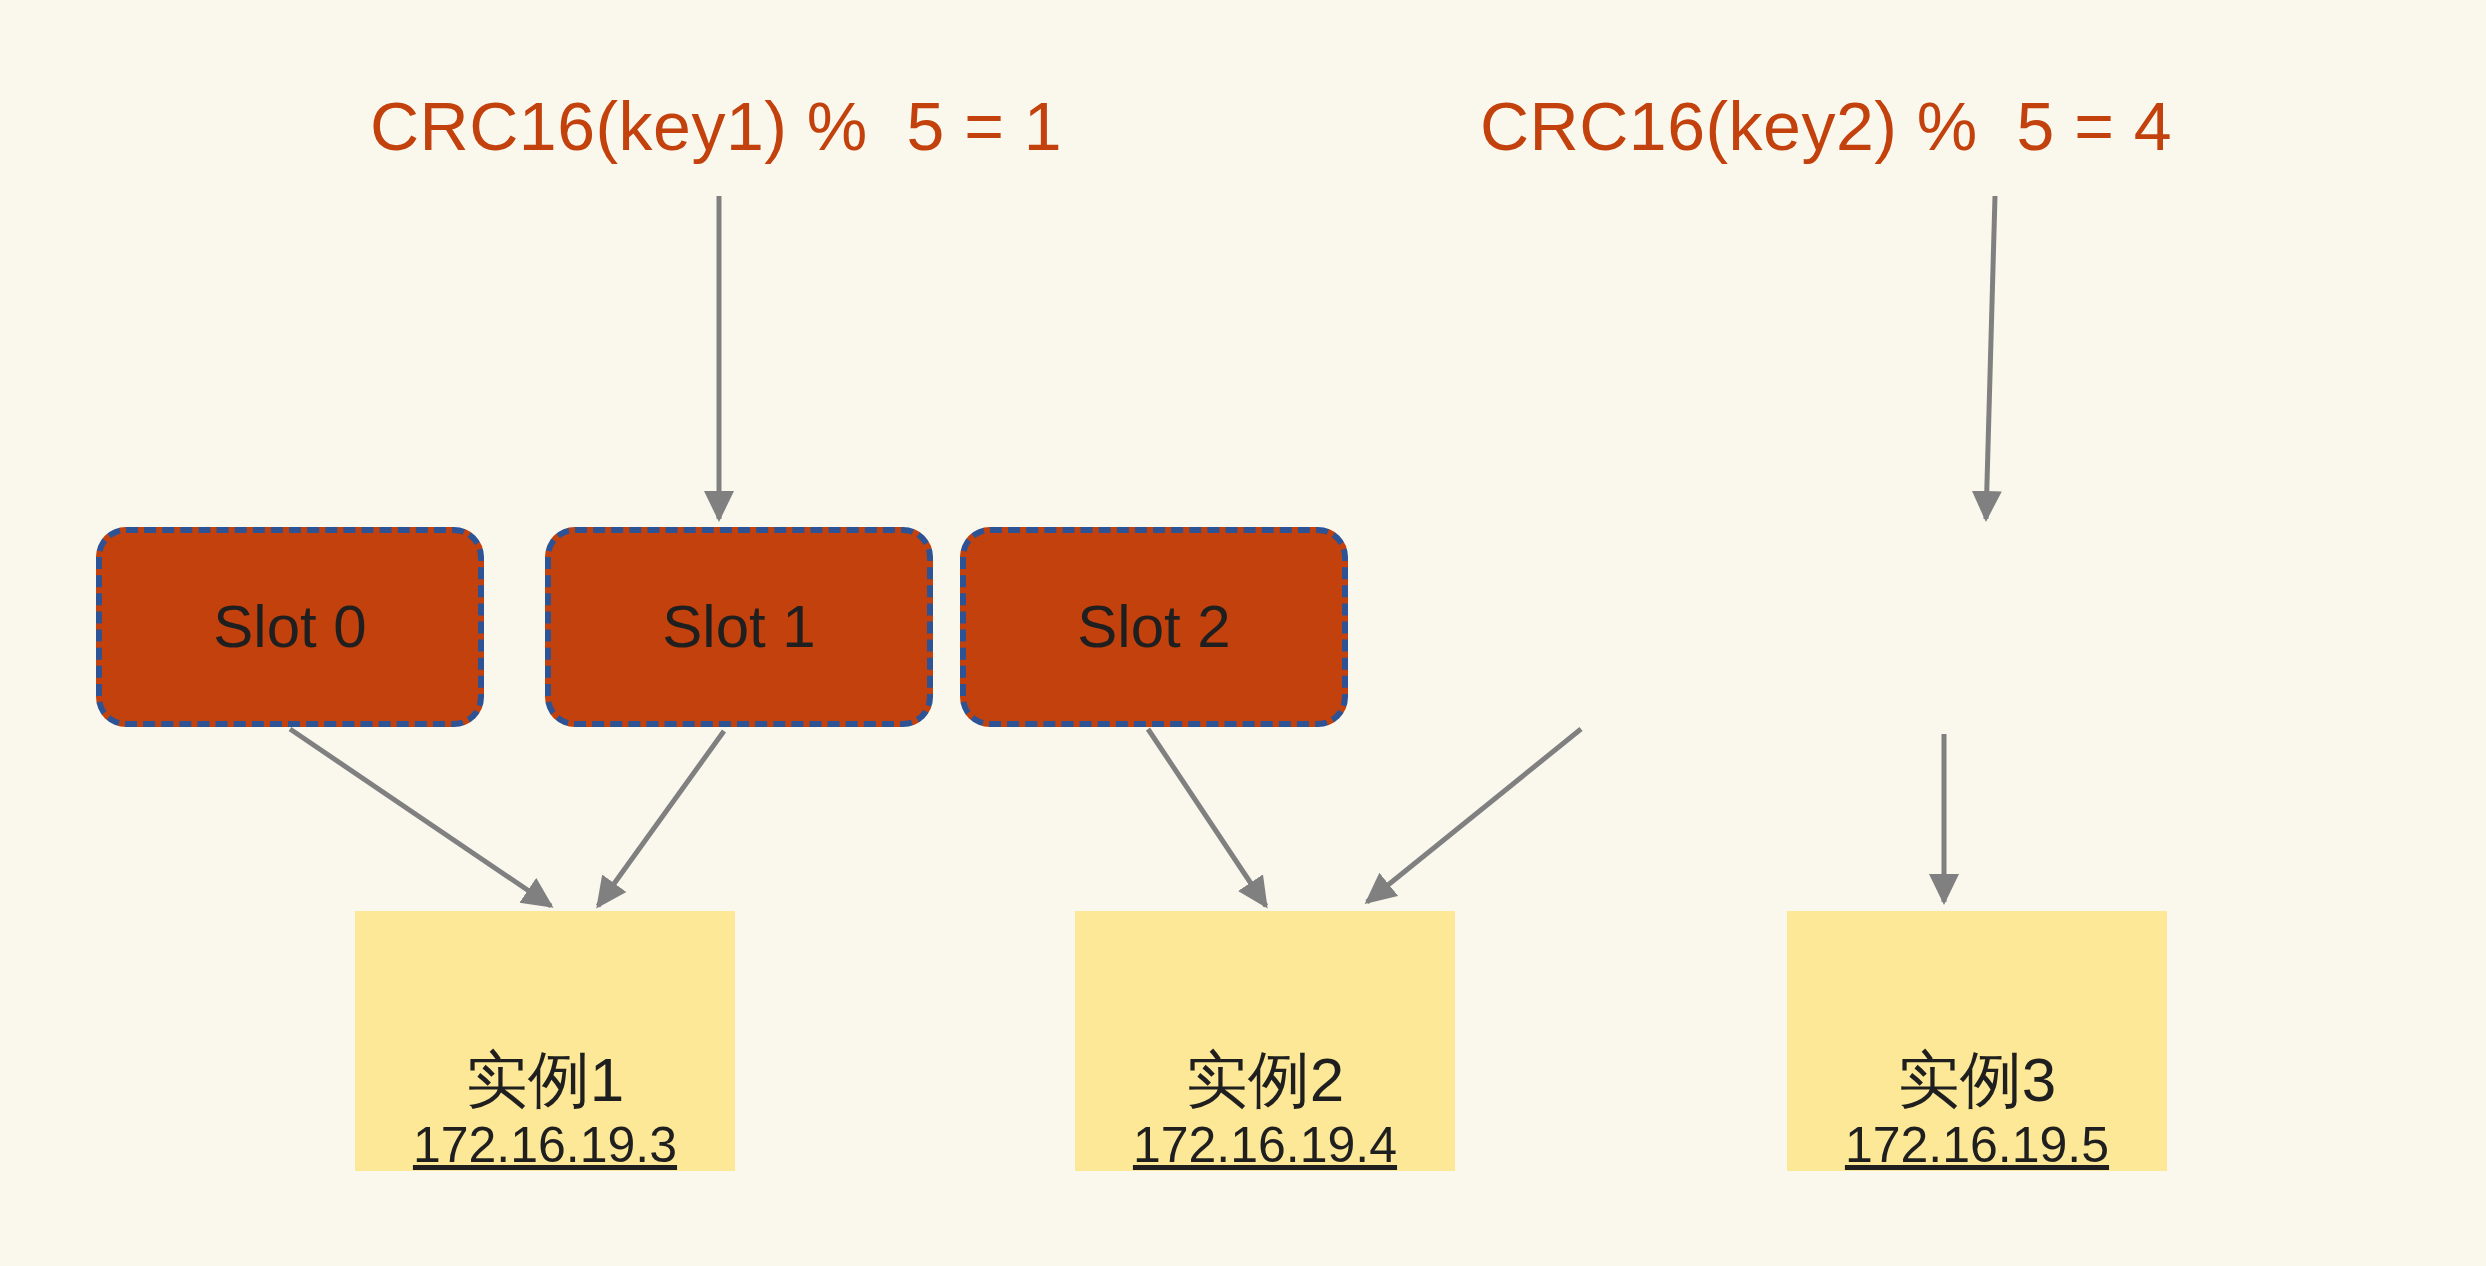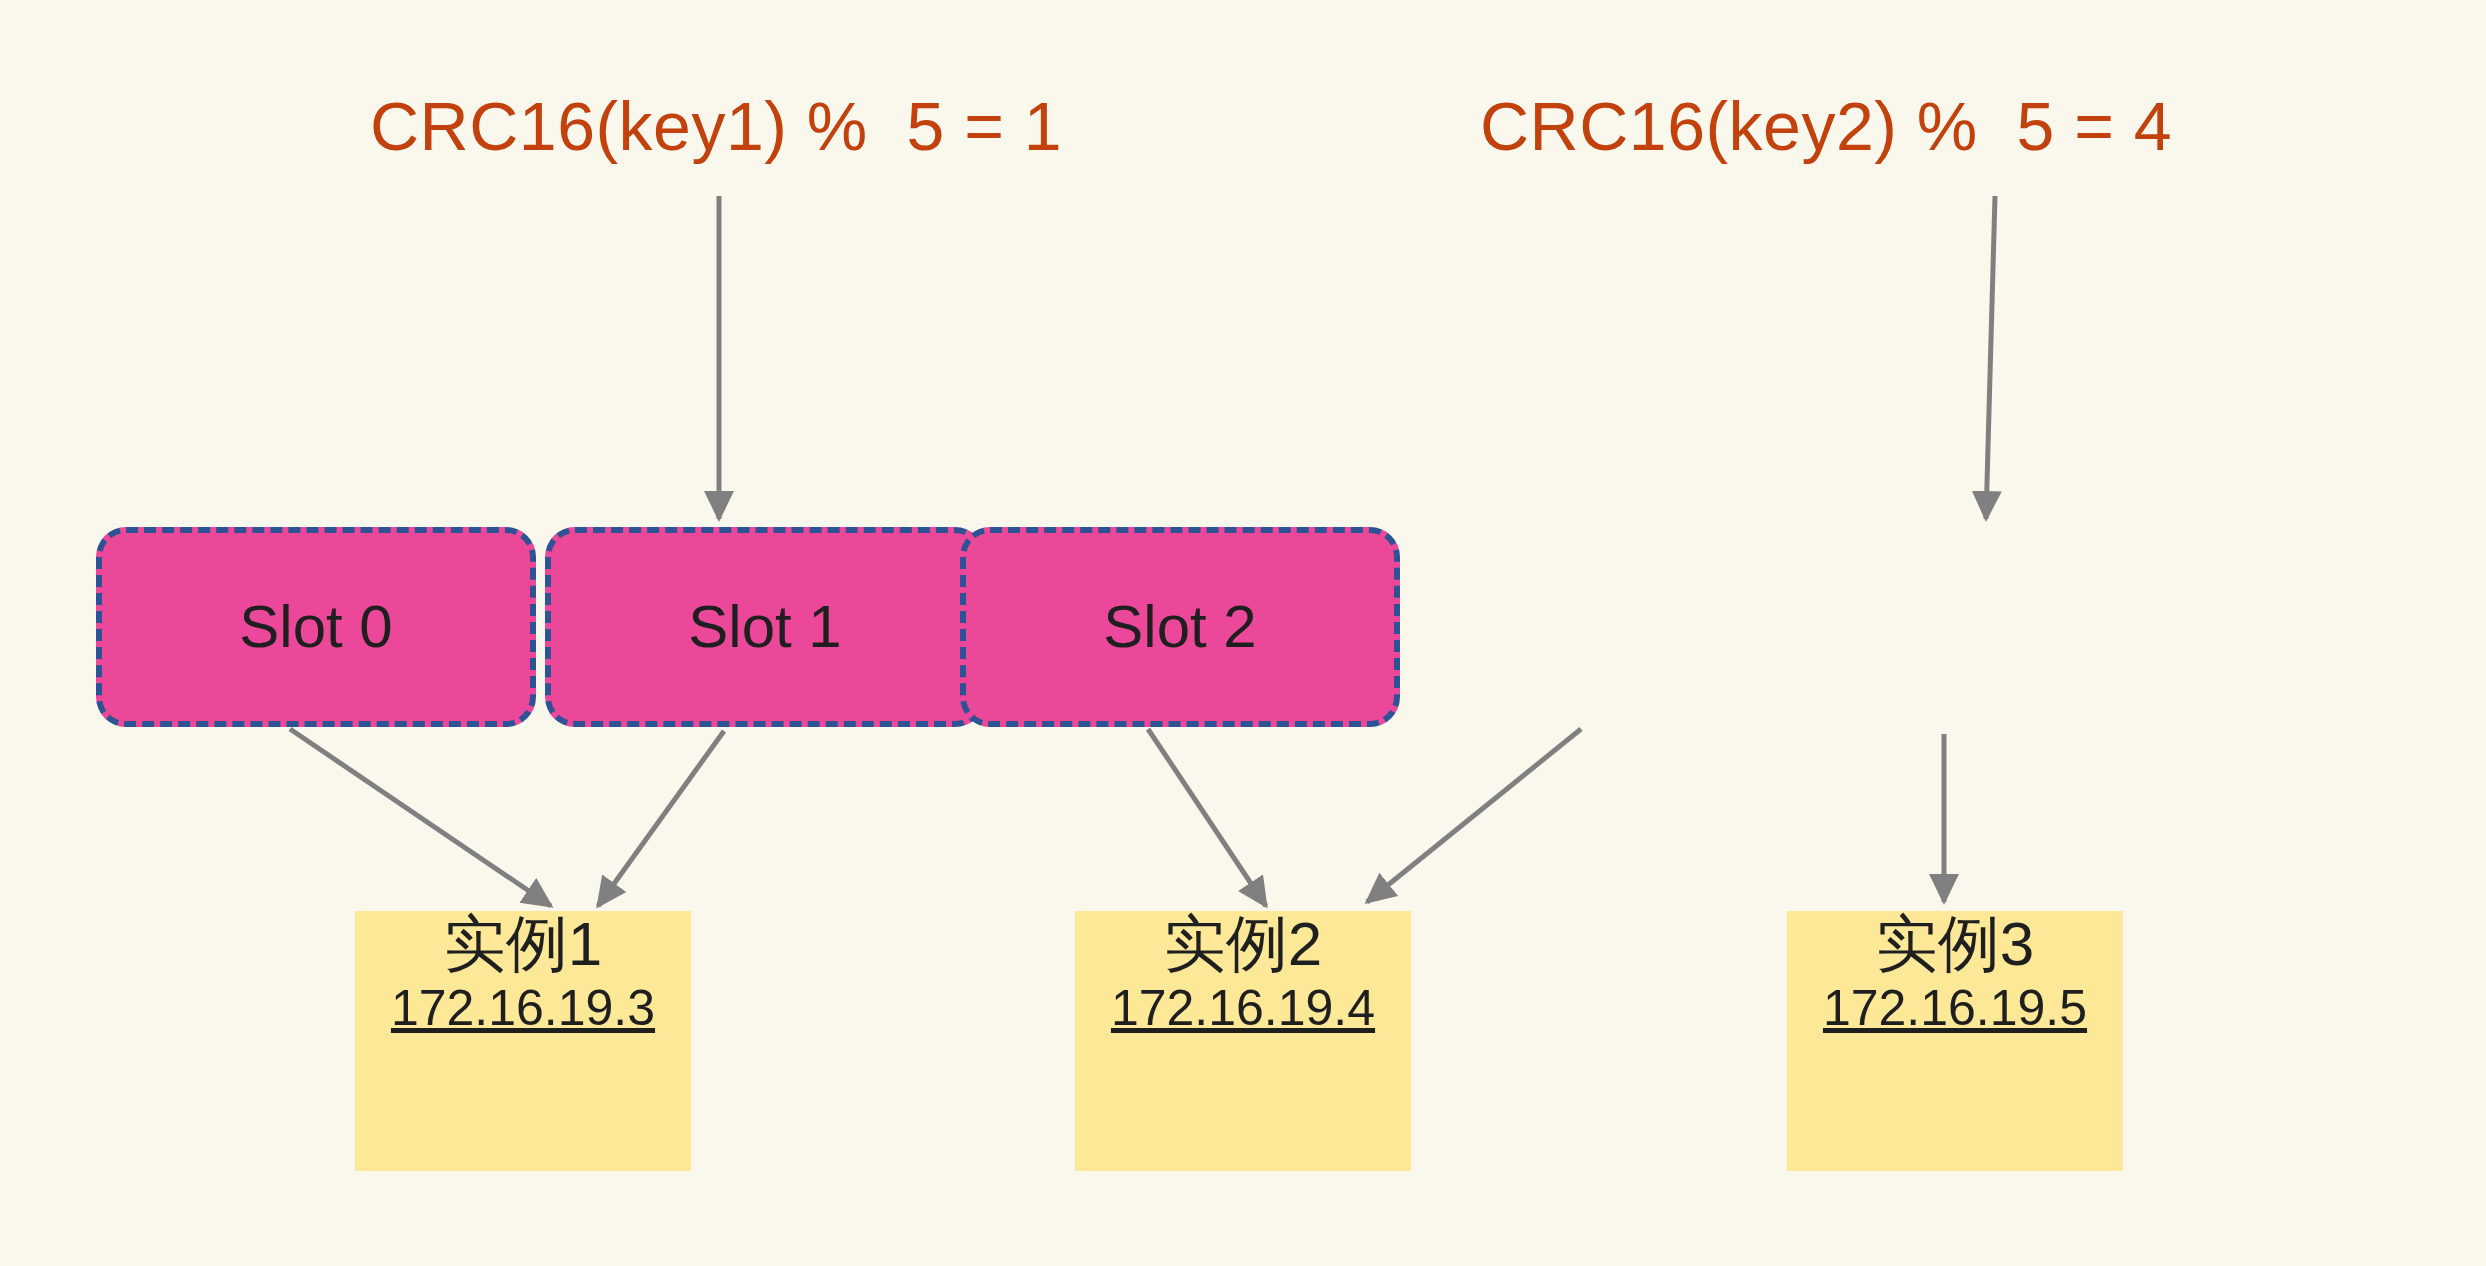--- a/index.html
+++ b/index.html
@@ -33,49 +33,49 @@
     white-space: pre;
     letter-spacing: 0.5px;
   }
   #formula-key1 { left: 370px; top: 92px; }
   #formula-key2 { left: 1480px; top: 92px; }
 
   
   .slot {
     position: absolute;
     top: 527px;
-    width: 440px;
+    width: 388px;
     height: 200px;
     box-sizing: border-box;
-    background: #ec4899;
+    background: #c2410c;
     border: 6px dashed #2e5395;
     border-radius: 30px;
     display: flex;
     align-items: center;
     justify-content: center;
     color: #1f1f1f;
     font-size: 60px;
     line-height: 1;
   }
   .slot-label {
     pointer-events: none;
   }
 
   
   .instance {
     position: absolute;
     top: 911px;
-    width: 336px;
+    width: 380px;
     height: 260px;
     box-sizing: border-box;
     background: #fce896;
     display: flex;
     flex-direction: column;
     align-items: center;
-    justify-content: flex-start;
+    justify-content: flex-end;
     color: #1f1f1f;
   }
   .instance-name {
     font-size: 62px;
     line-height: 1.05;
     margin-bottom: 6px;
   }
   .instance-ip {
     font-size: 50px;
     line-height: 1.05;

